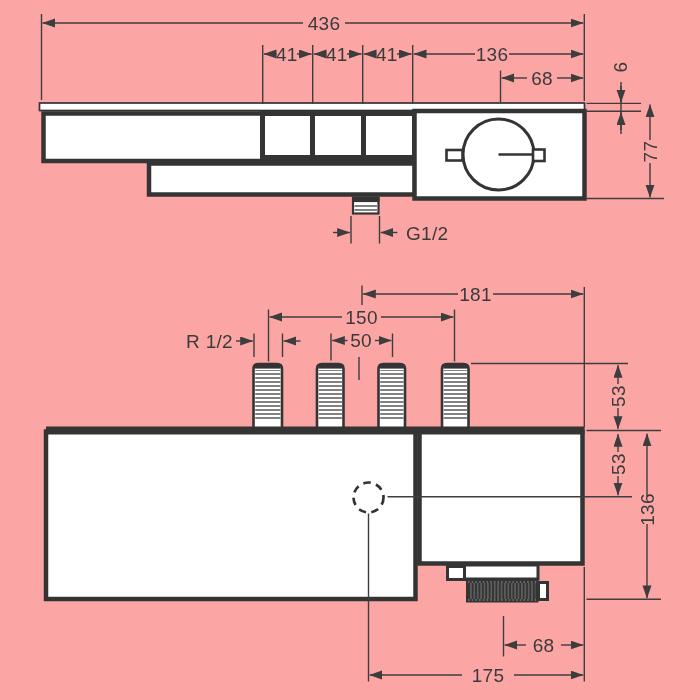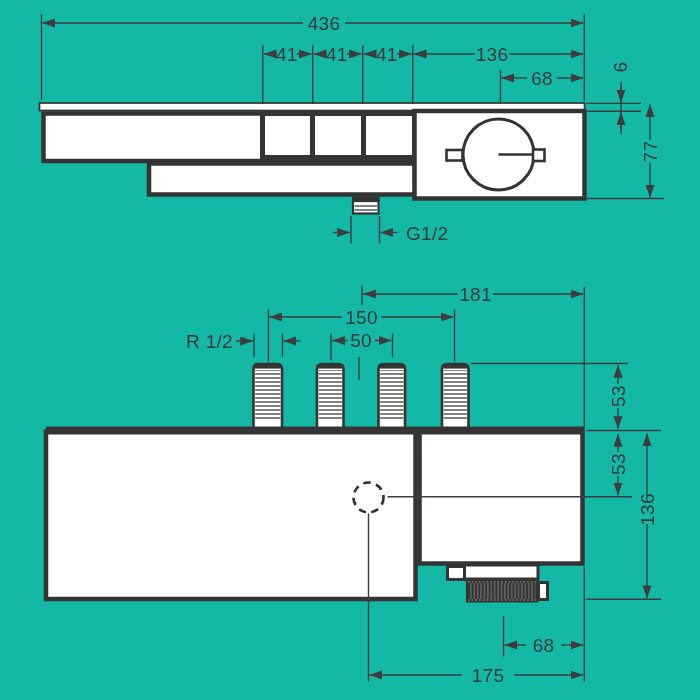--- a/index.html
+++ b/index.html
@@ -1,16 +1,16 @@
 <!DOCTYPE html>
 <html><head>
 <meta charset="utf-8">
 <style>
   html,body{margin:0;padding:0;background:#ffffff;}
-  .stage{position:relative;width:700px;height:700px;background:#14b8a6;overflow:hidden;}
+  .stage{position:relative;width:700px;height:700px;background:#fca5a5;overflow:hidden;}
   svg{display:block;}
   text{font-family:"Liberation Sans","DejaVu Sans",sans-serif;font-size:19px;fill:#3a3a3a;letter-spacing:0.3px;}
   .obj{stroke:#343434;fill:#ffffff;}
   .thick{stroke-width:4.5;}
   .btn{stroke-width:5;}
   .med{stroke-width:2.6;}
   .dim{stroke:#3d3d3d;stroke-width:1.4;fill:none;}
   .dark{fill:#343434;stroke:none;}
 </style>
 </head>

